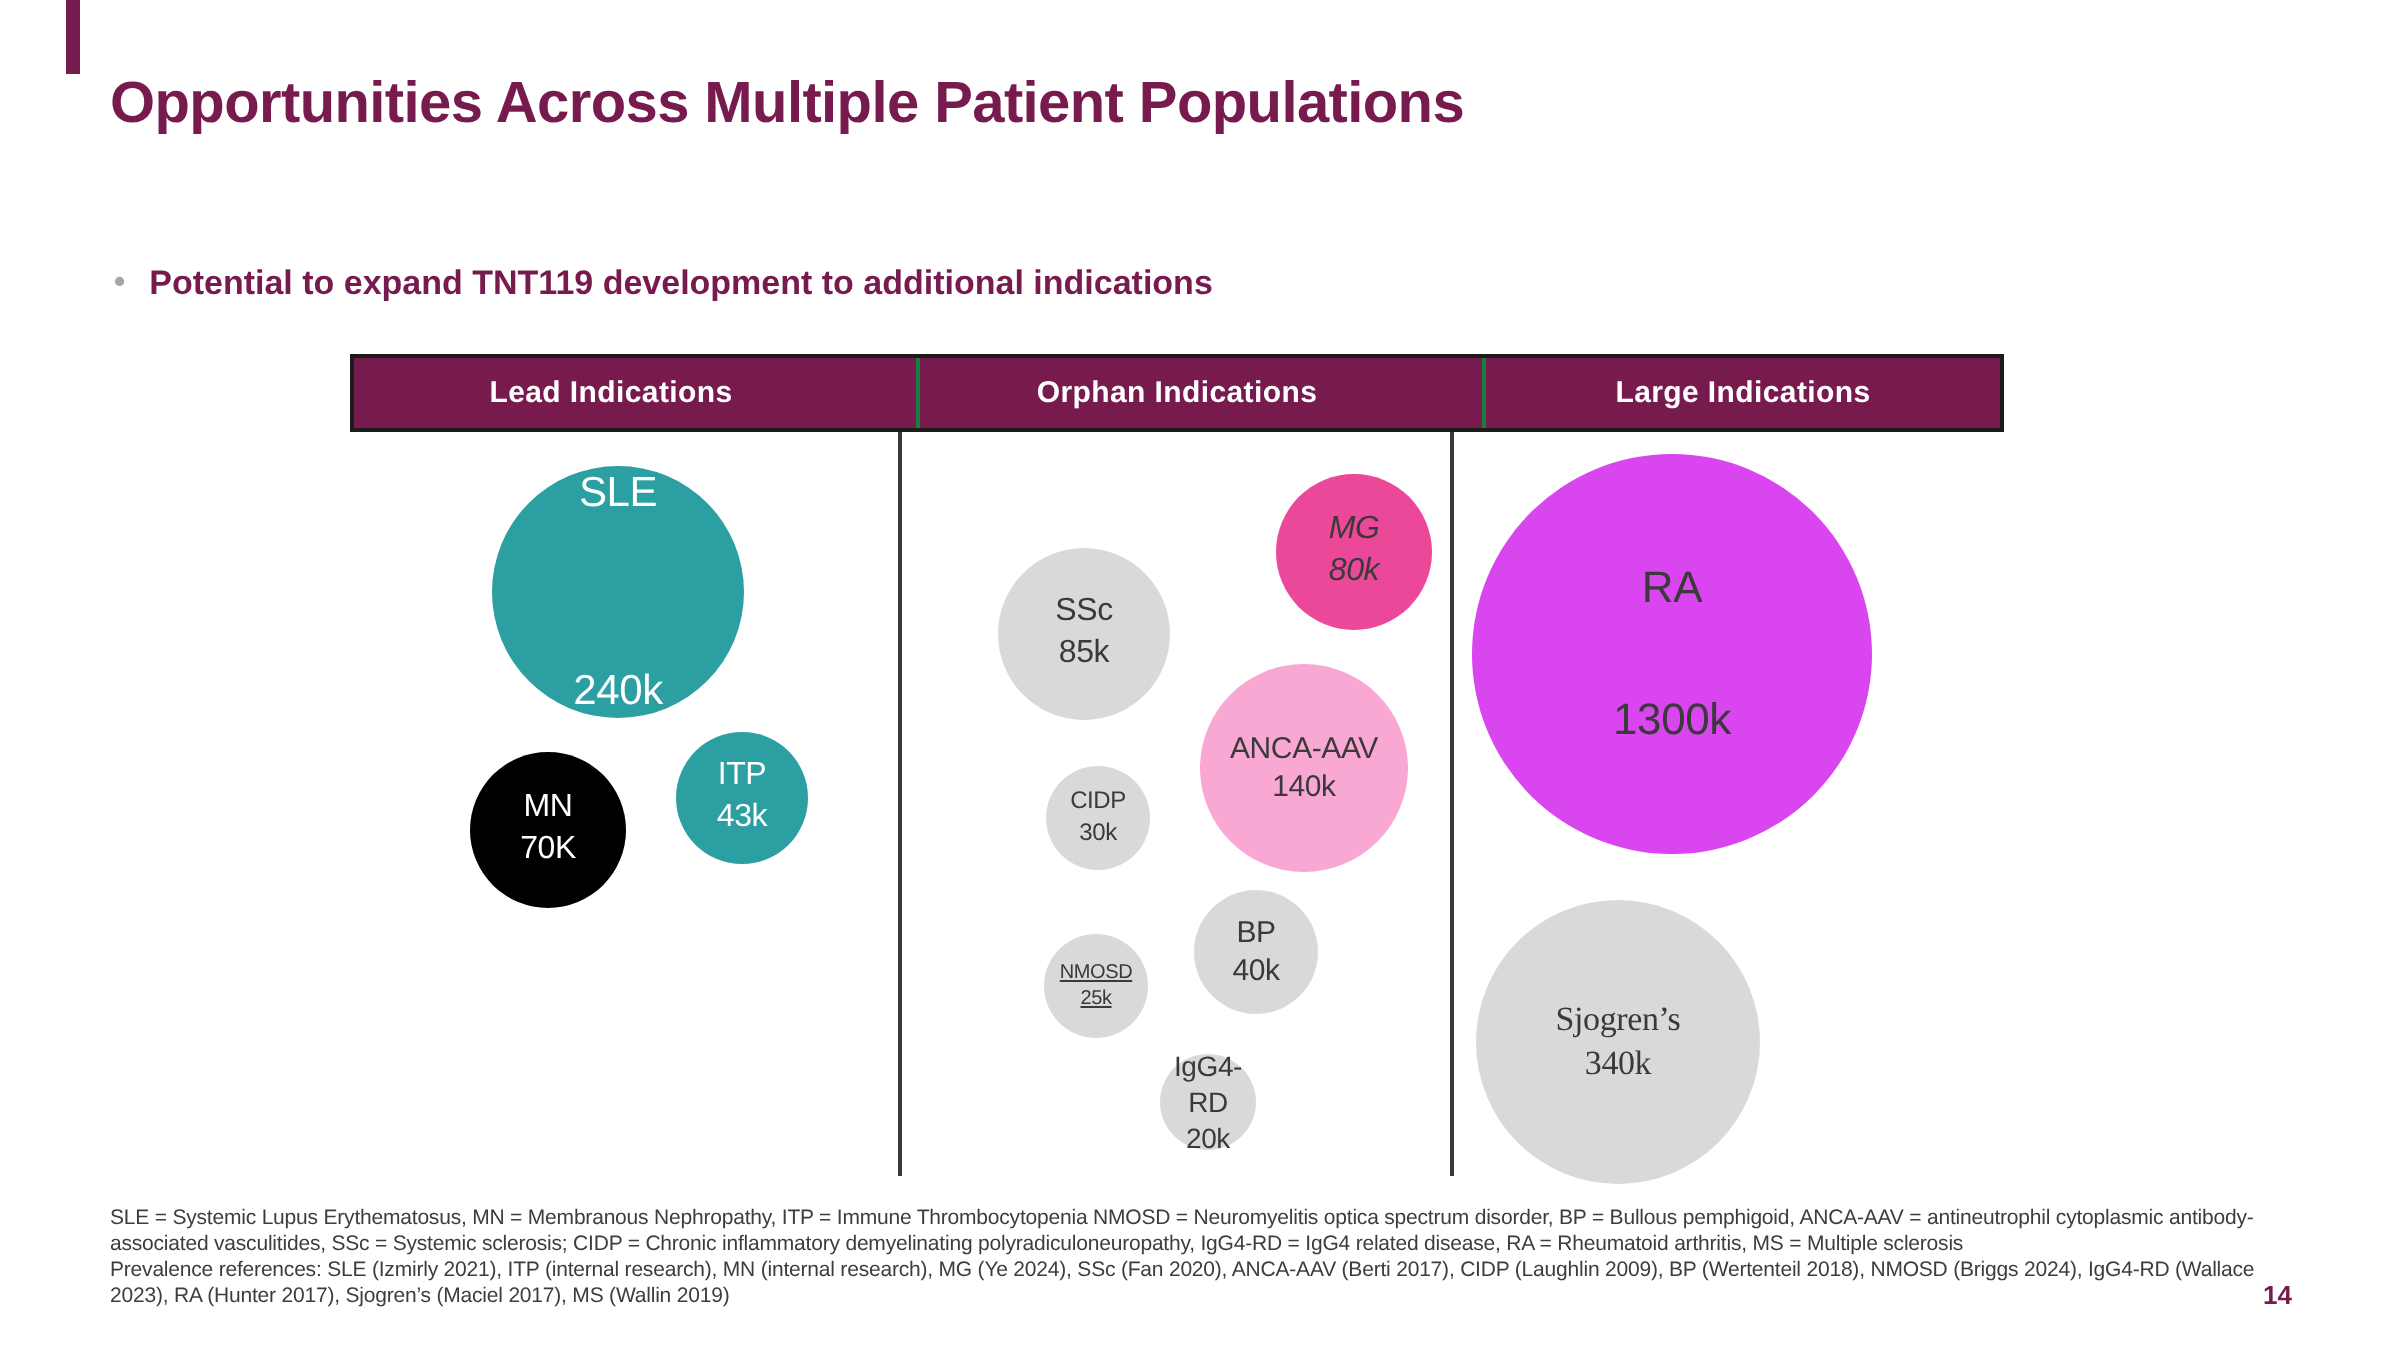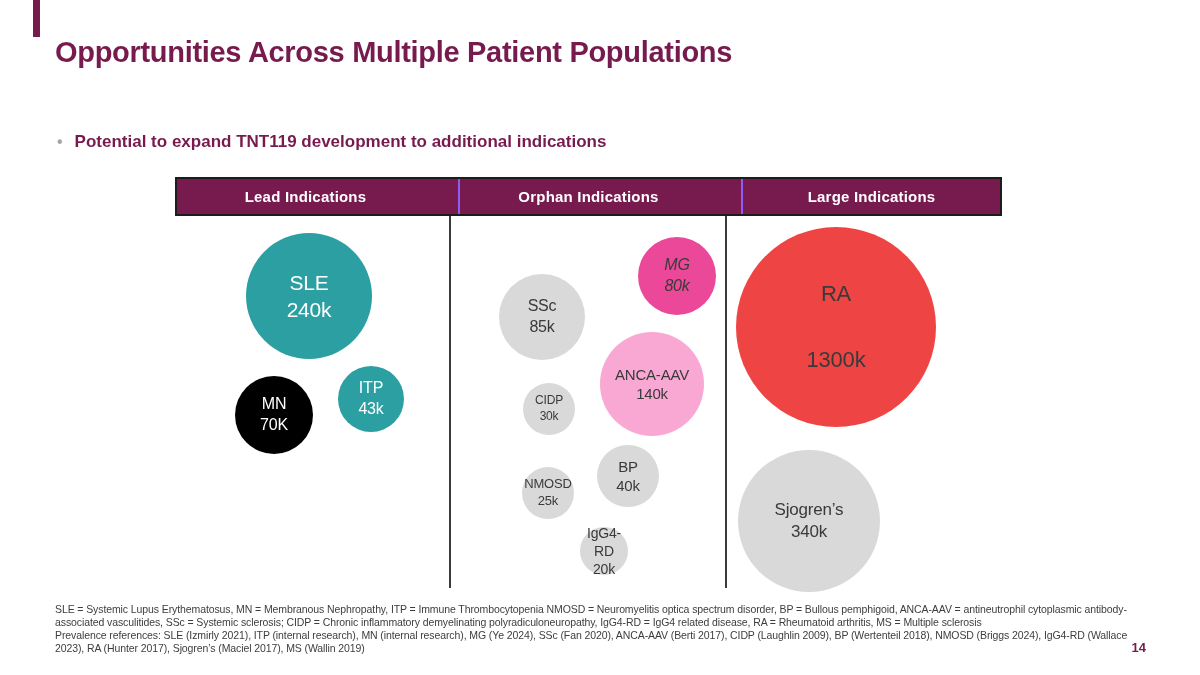--- a/index.html
+++ b/index.html
@@ -35,21 +35,21 @@
   .header-bar {
     position:absolute; left:175px; top:177px; width:827px; height:39px;
     display:flex; box-sizing:border-box;
     background:var(--plum,#771B4F);
     border:2px solid #1C1C1C;
   }
   .header-cell {
     flex:1; display:flex; align-items:center; justify-content:center;
     color:#ffffff; font-size:15px; font-weight:700; letter-spacing:0.2px;text-align:right;
   }
-  .header-cell + .header-cell { border-left:2px solid #8b5cf6;margin-left:24px; }
+  .header-cell + .header-cell { border-left:2px solid #15803d;margin-left:24px; }
 
   .col-divider {
     position:absolute; top:216px; width:2px; height:372px;
     background:#3A3A3A;
   }
   .col-divider.left  { left:449px; }
   .col-divider.right { left:725px; }
 
   .bubble-layer { position:absolute; left:0; top:0; width:1200px; height:675px; }
   .bubble {
@@ -87,21 +87,21 @@
   <div class="header-bar">
     <div class="header-cell">Lead Indications</div>
     <div class="header-cell">Orphan Indications</div>
     <div class="header-cell">Large Indications</div>
   </div>
 
   <div class="col-divider left"></div>
   <div class="col-divider right"></div>
 
   <div class="bubble-layer" id="bubble-layer">
-      <div class="bubble" style="left: 246px; top: 233px; width: 126px; height: 126px; font-size: 21px; background: rgb(43, 159, 161); color: rgb(255, 255, 255);">
+      <div class="bubble" style="left: 246px; top: 233px; width: 126px; height: 126px; font-size: 21px; background: rgb(43, 159, 161); color: rgb(255, 255, 255); justify-content: space-between;">
         <span>SLE</span>
         <span>240k</span>
       </div>
       <div class="bubble" style="left: 235px; top: 376px; width: 78px; height: 78px; font-size: 16px; background: #000000; color: rgb(255, 255, 255);">
         <span>MN</span>
         <span>70K</span>
       </div>
       <div class="bubble" style="left: 338px; top: 366px; width: 66px; height: 66px; font-size: 16px; background: rgb(43, 159, 161); color: rgb(255, 255, 255);">
         <span>ITP</span>
         <span>43k</span>
@@ -119,33 +119,33 @@
         <span>140k</span>
       </div>
       <div class="bubble" style="left: 523px; top: 383px; width: 52px; height: 52px; font-size: 12px; background: rgb(217, 217, 217); color: rgb(58, 58, 58);">
         <span>CIDP</span>
         <span>30k</span>
       </div>
       <div class="bubble" style="left: 597px; top: 445px; width: 62px; height: 62px; font-size: 15px; background: rgb(217, 217, 217); color: rgb(58, 58, 58);">
         <span>BP</span>
         <span>40k</span>
       </div>
-      <div class="bubble" style="left: 522px; top: 467px; width: 52px; height: 52px; font-size: 13px; background: rgb(217, 217, 217); color: rgb(58, 58, 58);">
+      <div class="bubble" style="left: 522px; top: 467px; width: 52px; height: 52px; font-size: 10px; background: rgb(217, 217, 217); color: rgb(58, 58, 58); text-decoration: underline;">
         <span>NMOSD</span>
         <span>25k</span>
       </div>
       <div class="bubble" style="left: 580px; top: 527px; width: 48px; height: 48px; font-size: 14px; background: rgb(217, 217, 217); color: rgb(58, 58, 58);">
         <span>IgG4-RD</span>
         <span>20k</span>
       </div>
-      <div class="bubble" style="left: 736px; top: 227px; width: 200px; height: 200px; font-size: 22px; background: #ef4444; color: rgb(58, 58, 58); gap: 37px;">
+      <div class="bubble" style="left: 736px; top: 227px; width: 200px; height: 200px; font-size: 22px; background: #d946ef; color: rgb(58, 58, 58); gap: 37px;">
         <span>RA</span>
         <span>1300k</span>
       </div>
-      <div class="bubble" style="left: 738px; top: 450px; width: 142px; height: 142px; font-size: 17px; background: rgb(217, 217, 217); color: rgb(58, 58, 58);">
+      <div class="bubble" style="left: 738px; top: 450px; width: 142px; height: 142px; font-size: 17px; background: rgb(217, 217, 217); color: rgb(58, 58, 58); font-family: Liberation Serif, serif;">
         <span>Sjogren’s</span>
         <span>340k</span>
       </div>
     </div>
 
   <div class="footnotes">
     <div>SLE = Systemic Lupus Erythematosus, MN = Membranous Nephropathy, ITP = Immune Thrombocytopenia NMOSD = Neuromyelitis optica spectrum disorder, BP = Bullous pemphigoid, ANCA-AAV = antineutrophil cytoplasmic antibody-</div>
     <div>associated vasculitides, SSc = Systemic sclerosis; CIDP = Chronic inflammatory demyelinating polyradiculoneuropathy, IgG4-RD = IgG4 related disease, RA = Rheumatoid arthritis, MS = Multiple sclerosis</div>
     <div>Prevalence references: SLE (Izmirly 2021), ITP (internal research), MN (internal research), MG (Ye 2024), SSc (Fan 2020), ANCA-AAV (Berti 2017), CIDP (Laughlin 2009), BP (Wertenteil 2018), NMOSD (Briggs 2024), IgG4-RD (Wallace</div>
     <div>2023), RA (Hunter 2017),  Sjogren’s (Maciel 2017), MS (Wallin 2019)</div>

